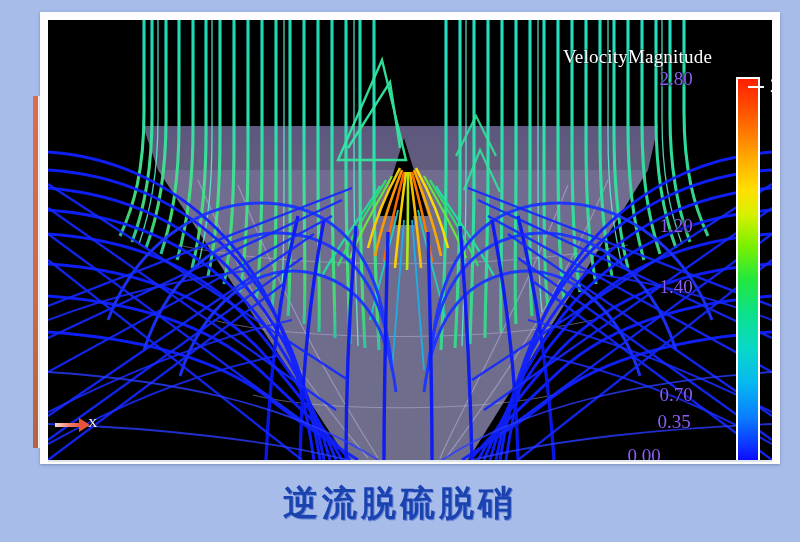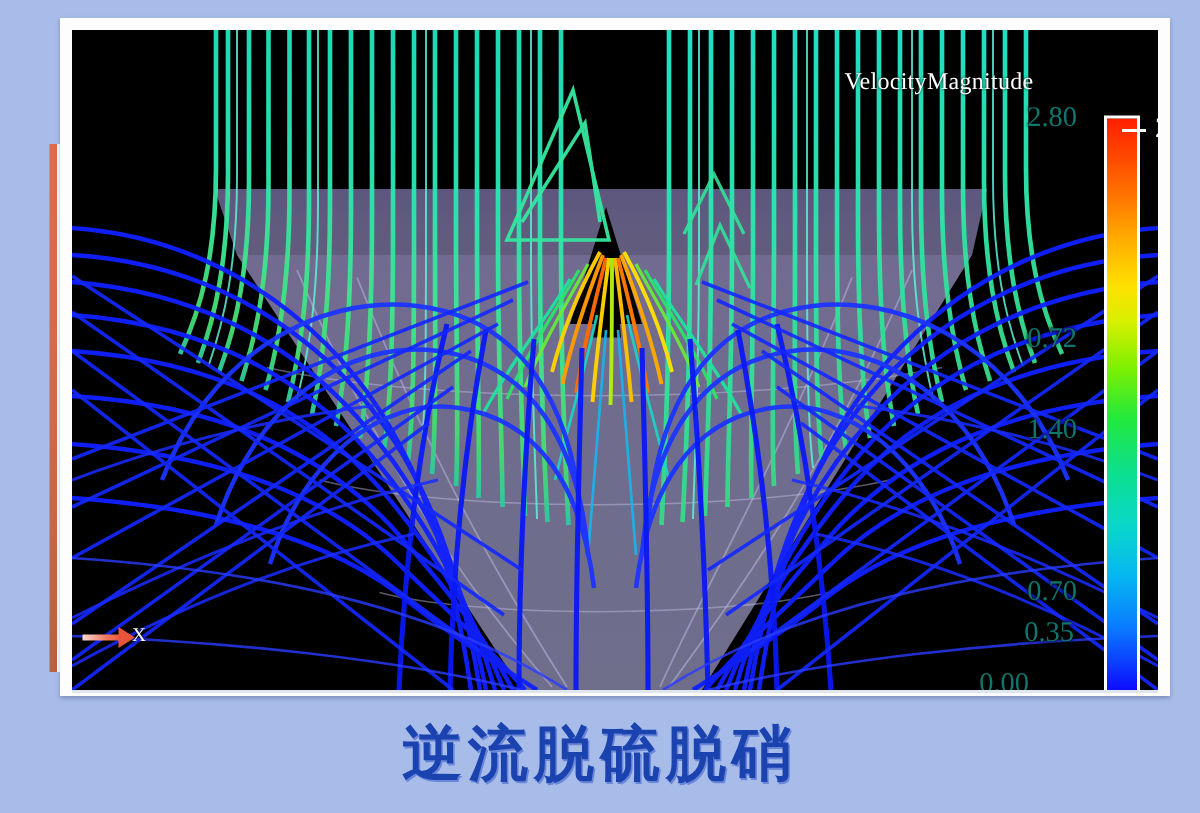--- a/index.html
+++ b/index.html
@@ -35,21 +35,21 @@
   
   .viewport{
     position:absolute;left:48px;top:20px;width:724px;height:440px;
     background:#000;overflow:hidden;
   }
   .vp-layer{position:absolute;left:0;top:0;width:100%;height:100%;}
 
   
   .cbar-title{
     position:absolute;left:515px;top:26px;
-    color:#fff;font-size:16px;letter-spacing:.2px;
+    color:#fff;font-size:19px;letter-spacing:.2px;
     text-shadow:0 0 2px #000;
     white-space:nowrap;
   }
   .cbar{
     position:absolute;left:688px;top:57px;width:24px;height:389px;
     border:2px solid #ffffff;
     background:linear-gradient(180deg,
       #ff1f00 0%,
       #ff4a00 7%,
       #ff8000 15%,
@@ -60,23 +60,23 @@
       #22e83c 52%,
       #0ce08c 61%,
       #0ad8c8 70%,
       #06b8f0 79%,
       #0a7cff 88%,
       #0c36ff 95%,
       #0d00ff 100%);
     box-sizing:border-box;
   }
   .cbar-ticklabel{
-    position:absolute;right:0;color:#0f766e;font-size:19px;
+    position:absolute;right:0;color:#8b5cf6;font-size:19px;
     text-shadow:0 0 3px #000,0 0 2px #000;
-    white-space:nowrap;text-align:right;
+    white-space:nowrap;text-align:center;
   }
   .cbar-range{
     position:absolute;color:#fff;font-size:19px;
     text-shadow:0 0 3px #000,0 0 2px #000;white-space:nowrap;
   }
   .cbar-marker{
     position:absolute;background:#fff;height:2px;width:16px;
   }
 
   
@@ -94,21 +94,21 @@
     position:absolute;left:33px;top:0px;color:#fff;font-size:13px;
     font-family:"Liberation Serif",serif;text-shadow:0 0 2px #000;
   }
 
   
   .caption{
     position:absolute;left:0;top:470px;width:800px;
     text-align:center;
     color:#1b43b0;
     font-family:"DejaVu Sans","Liberation Sans",sans-serif;
-    font-weight:bold;font-size:40px;letter-spacing:4px;
+    font-weight:bold;font-size:35px;letter-spacing:4px;
     text-shadow:1px 1px 0 #6a86d8;
     line-height:66px;
   }
 </style>
 </head>
 <body>
 
 <div id="stage">
 
   <div class="edge-strip"></div>
@@ -340,21 +340,21 @@
     </svg>
 
     <div class="cbar-title">VelocityMagnitude</div>
 
     <div class="cbar"></div>
 
     <div class="cbar-marker" style="left:700px;top:66px;"></div>
     <div class="cbar-range" style="left:722px;top:55px;">2.74</div>
 
     <div class="cbar-ticklabel" style="top:48px;  left:586px;width:84px;">2.80</div>
-    <div class="cbar-ticklabel" style="top:195px; left:586px;width:84px;">0.72</div>
+    <div class="cbar-ticklabel" style="top:195px; left:586px;width:84px;">1.20</div>
     <div class="cbar-ticklabel" style="top:256px; left:586px;width:84px;">1.40</div>
     <div class="cbar-ticklabel" style="top:342px; left:586px;width:84px;margin-top:22px;">0.70</div>
     <div class="cbar-ticklabel" style="top:391px; left:584px;width:84px;">0.35</div>
     <div class="cbar-ticklabel" style="top:425px; left:554px;width:84px;">0.00</div>
 
   </div>
 
   <div class="axis-widget">
     <div class="axis-arrow-line"></div>
     <div class="axis-arrow-head"></div>

